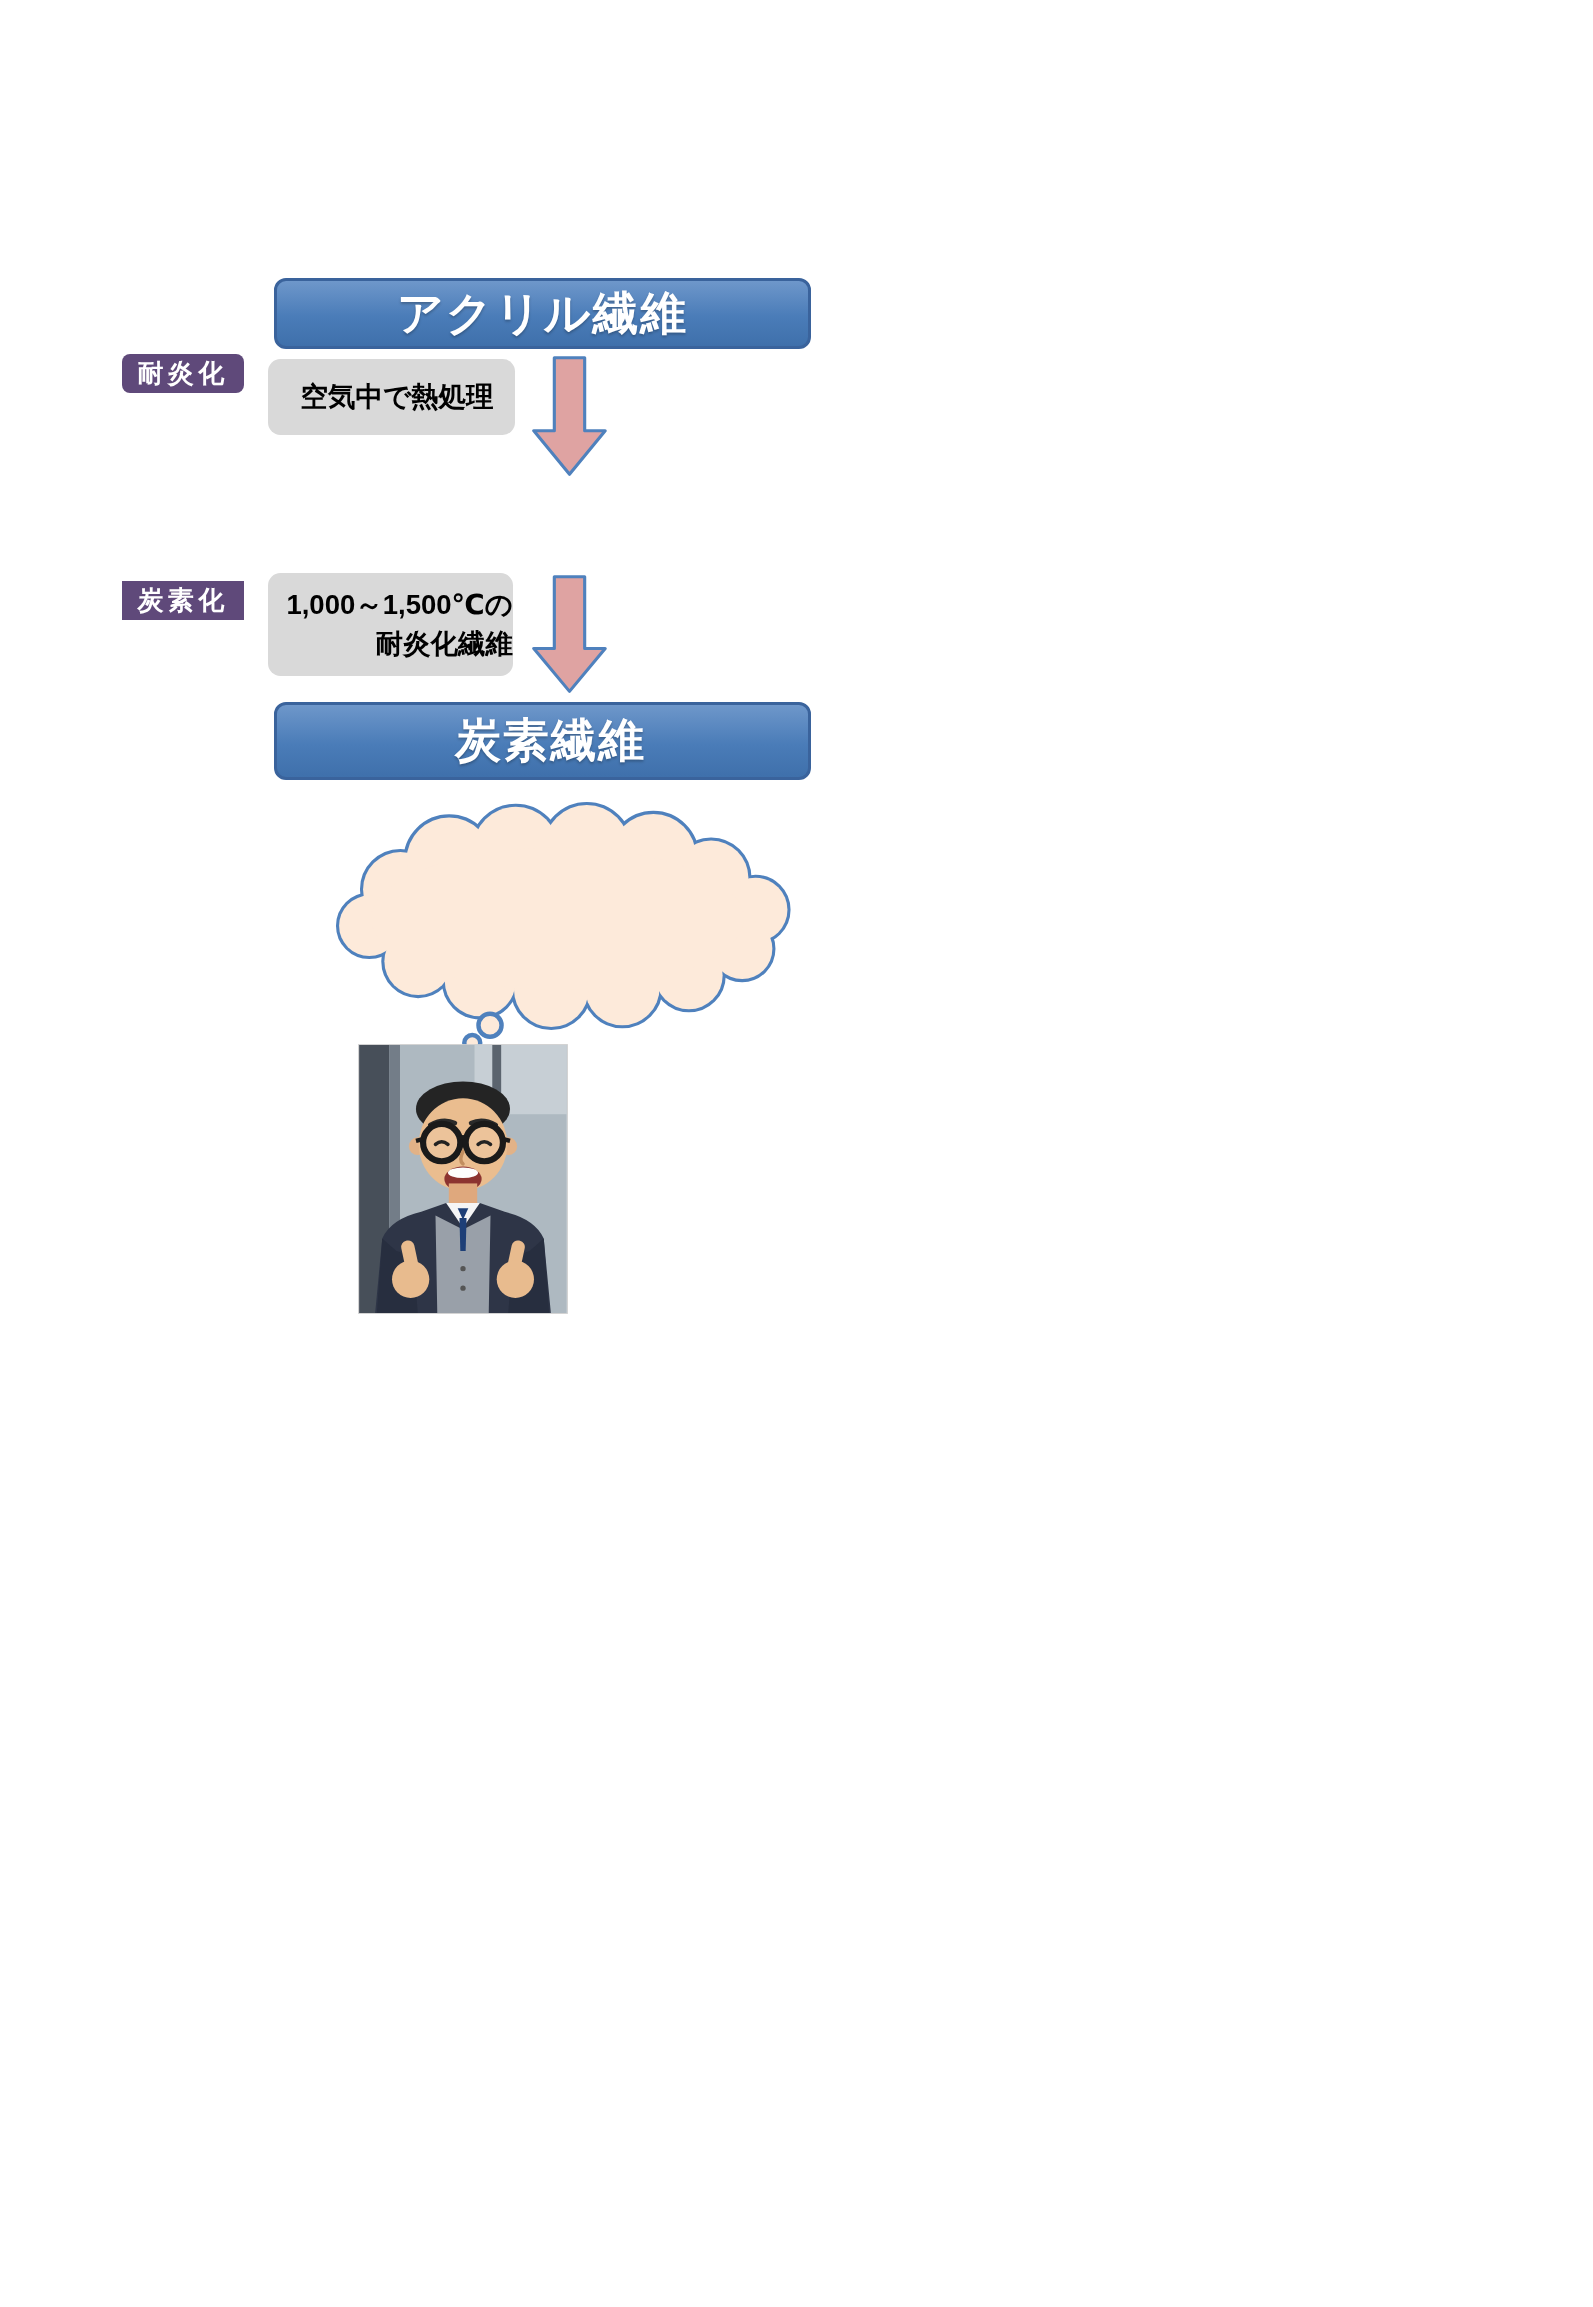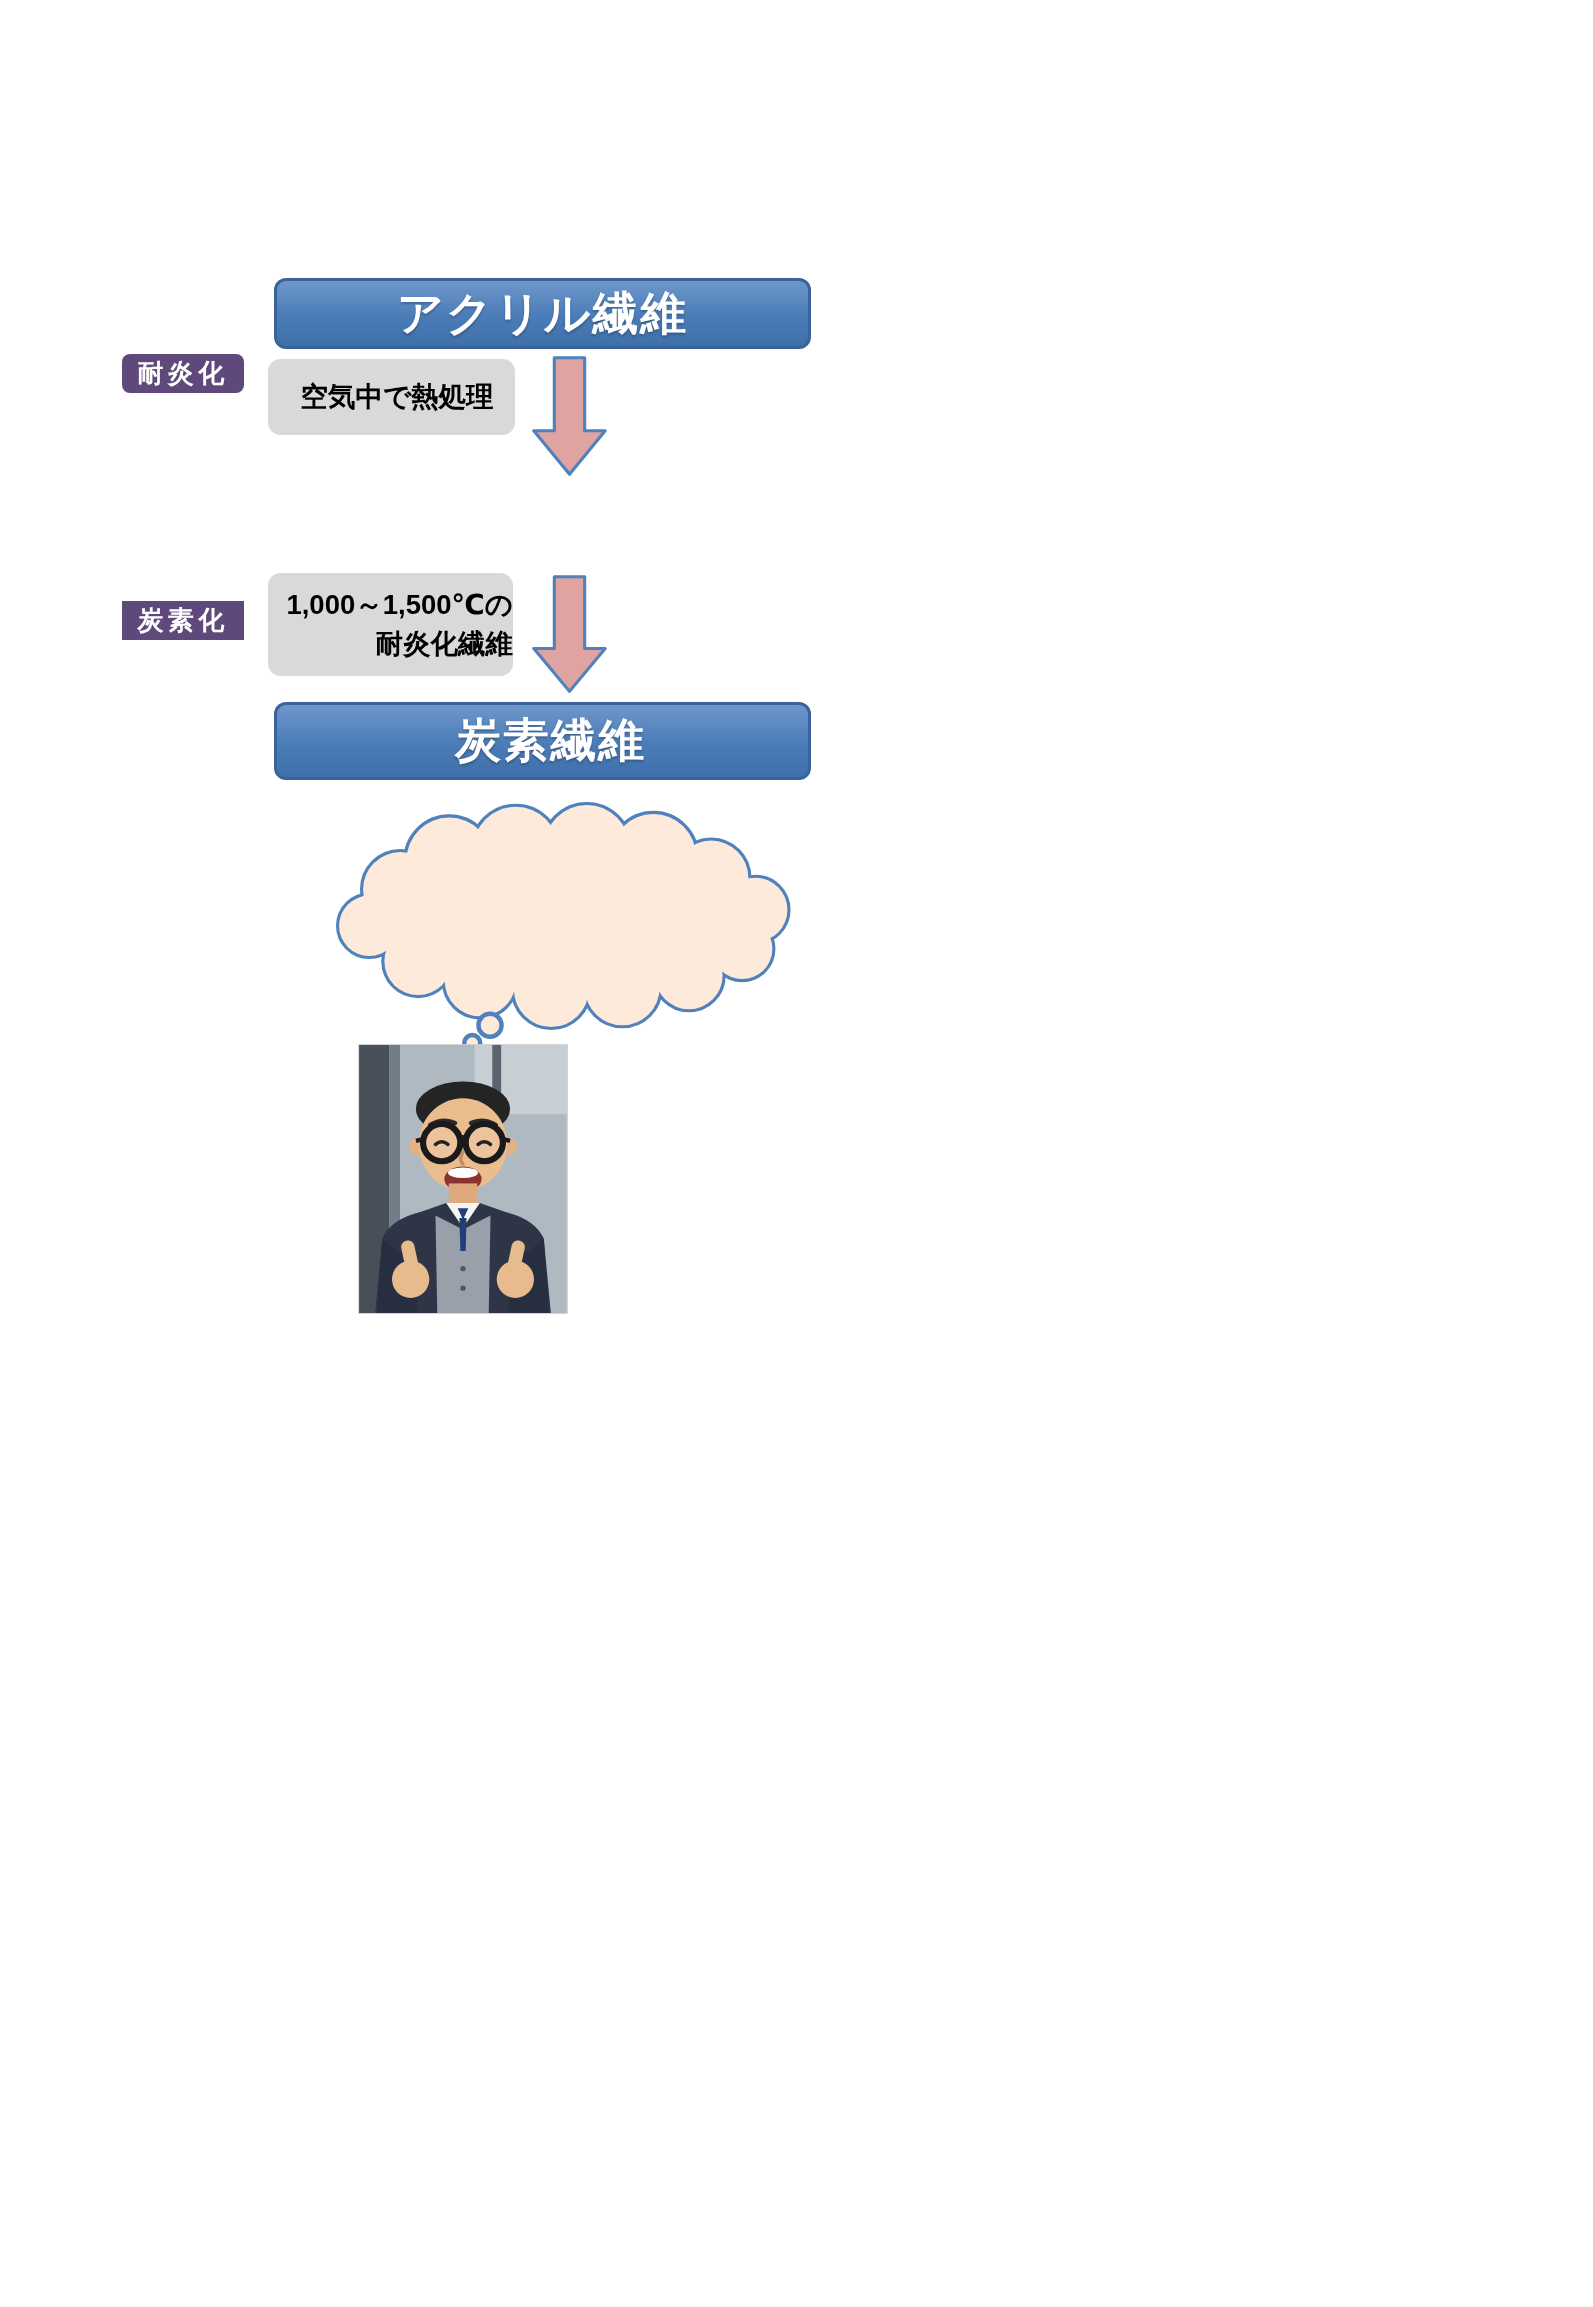--- a/index.html
+++ b/index.html
@@ -20,21 +20,21 @@
   }
   #box1{top:278px;}
   #box2{top:493px;}
   #box3{top:702px;height:78px;padding-left:16px;}
   .purple-tag{
     position:absolute;left:122px;width:122px;height:39px;
     background:#5f497a;color:#ffffff;font-weight:bold;font-size:26px;letter-spacing:4.4px;
     display:flex;align-items:center;justify-content:center;
   }
   #tag1{top:354px;border-radius:8px;}
-  #tag2{top:581px;margin-top:20px;}
+  #tag2{top:581px;}
   .gray-note{
     position:absolute;left:268px;background:#d9d9d9;border-radius:12.4px;
     color:#000000;font-weight:bold;font-size:27.5px;line-height:1.4;
     display:flex;flex-direction:column;align-items:center;justify-content:center;
     text-align:center;box-sizing:border-box;
   }
   #note1{top:359px;width:247px;height:76px;padding-left:11px;}
   #note2{top:573px;width:245px;height:103px;align-items:flex-end;}
   .arrow{position:absolute;left:532px;width:75px;}
   #arrow1{top:356px;height:121px;}

